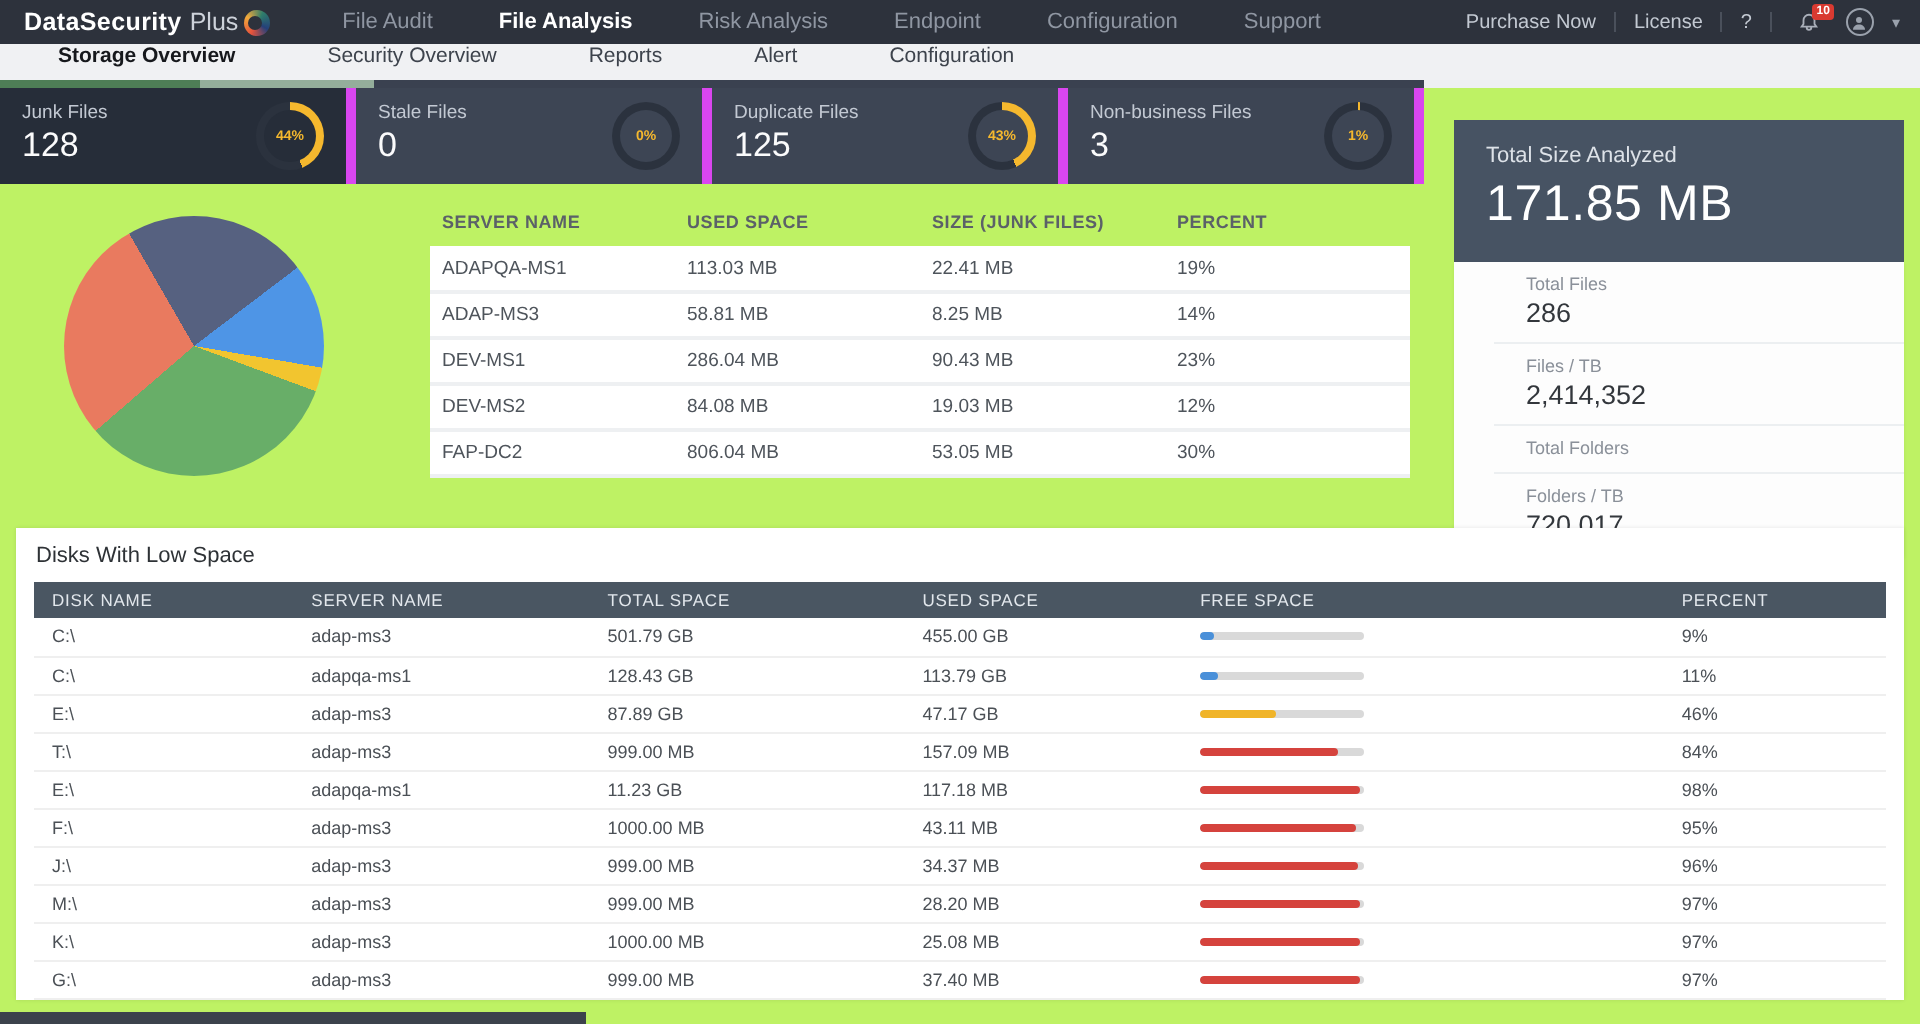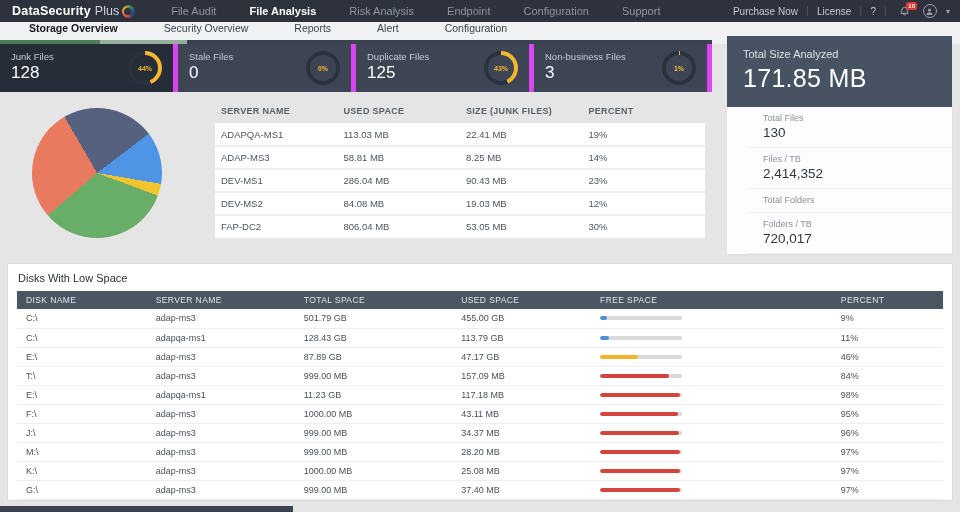--- a/index.html
+++ b/index.html
@@ -1,18 +1,18 @@
 <!DOCTYPE html>
 <html><head>
 <meta charset="utf-8">
 <style>
   * { margin:0; padding:0; box-sizing:border-box; }
   html,body { width:960px; height:512px; }
   body { font-family:"Liberation Sans", sans-serif; }
-  .page { position:relative; width:960px; height:512px; background:#e5e5e5; overflow:hidden; }
+  .page { position:relative; width:960px; height:512px; background:#bef264; overflow:hidden; }
 
   
   .topbar { height:22px; display:flex; align-items:center; background:#2d323c; padding:0 10px 0 12px; }
   .logo { display:flex; align-items:center; margin-right:36px; cursor:pointer; }
   .logo-bold { font-size:12.5px; font-weight:bold; color:#ffffff; letter-spacing:.2px; }
   .logo-light { font-size:12.5px; color:#cdd2da; margin-left:4px; }
   .logo-swirl { position:relative; width:13px; height:13px; border-radius:50%; margin-left:3px;
     background:conic-gradient(from 210deg,#e5533c,#f2a93b,#2f7e6b,#24407a,#e5533c); }
   .logo-swirl::after { content:''; position:absolute; left:2px; top:3px; width:7px; height:7px;
     border-radius:50%; background:#2d323c; }
@@ -46,21 +46,21 @@
   .card.selected { background:#262d39; }
   .card-label { font-size:9.5px; color:#c3c9d3; }
   .card-value { font-size:17px; color:#fbfbfc; margin-top:1px; font-weight:400; }
   .donut { position:absolute; right:11px; top:7px; width:34px; height:34px; border-radius:50%; }
   .donut-hole { position:absolute; left:4px; top:4px; width:26px; height:26px; border-radius:50%;
     background:#3d4554; display:flex; align-items:center; justify-content:center; }
   .card.selected .donut-hole { background:#262d39; }
   .donut-pct { font-size:7px; font-weight:bold; color:#f5b82e; }
 
   
-  .summary { position:absolute; top:36px; right:8px; width:225px; }
+  .summary { position:absolute; top:60px; right:8px; width:225px; }
   .summary-head { background:#475363; padding:12px 16px 14px; }
   .summary-title { font-size:11px; color:#dde2e8; }
   .summary-value { font-size:25px; color:#ffffff; margin-top:4px; letter-spacing:.3px; }
   .summary-stats { background:#fdfdfd; box-shadow:0 1px 2px rgba(0,0,0,.06);padding-left:20px; }
   .stat-row { padding:6px 16px 7px; border-bottom:1px solid #eceff1; }
   .stat-label { font-size:9px; color:#8a9099; }
   .stat-value { font-size:13.5px; color:#33373c; margin-top:2px; }
 
   
   .content-top { position:absolute; left:0; top:92px; width:712px; height:170px; }
@@ -179,21 +179,21 @@
     </div>
 
   <aside class="summary">
     <div class="summary-head">
       <div class="summary-title">Total Size Analyzed</div>
       <div class="summary-value">171.85 MB</div>
     </div>
     <div class="summary-stats" id="summary-stats">
         <div class="stat-row">
           <div class="stat-label">Total Files</div>
-          <div class="stat-value">130</div>
+          <div class="stat-value">286</div>
         </div>
         <div class="stat-row">
           <div class="stat-label">Files / TB</div>
           <div class="stat-value">2,414,352</div>
         </div>
         <div class="stat-row">
           <div class="stat-label">Total Folders</div>
         </div>
         <div class="stat-row">
           <div class="stat-label">Folders / TB</div>

